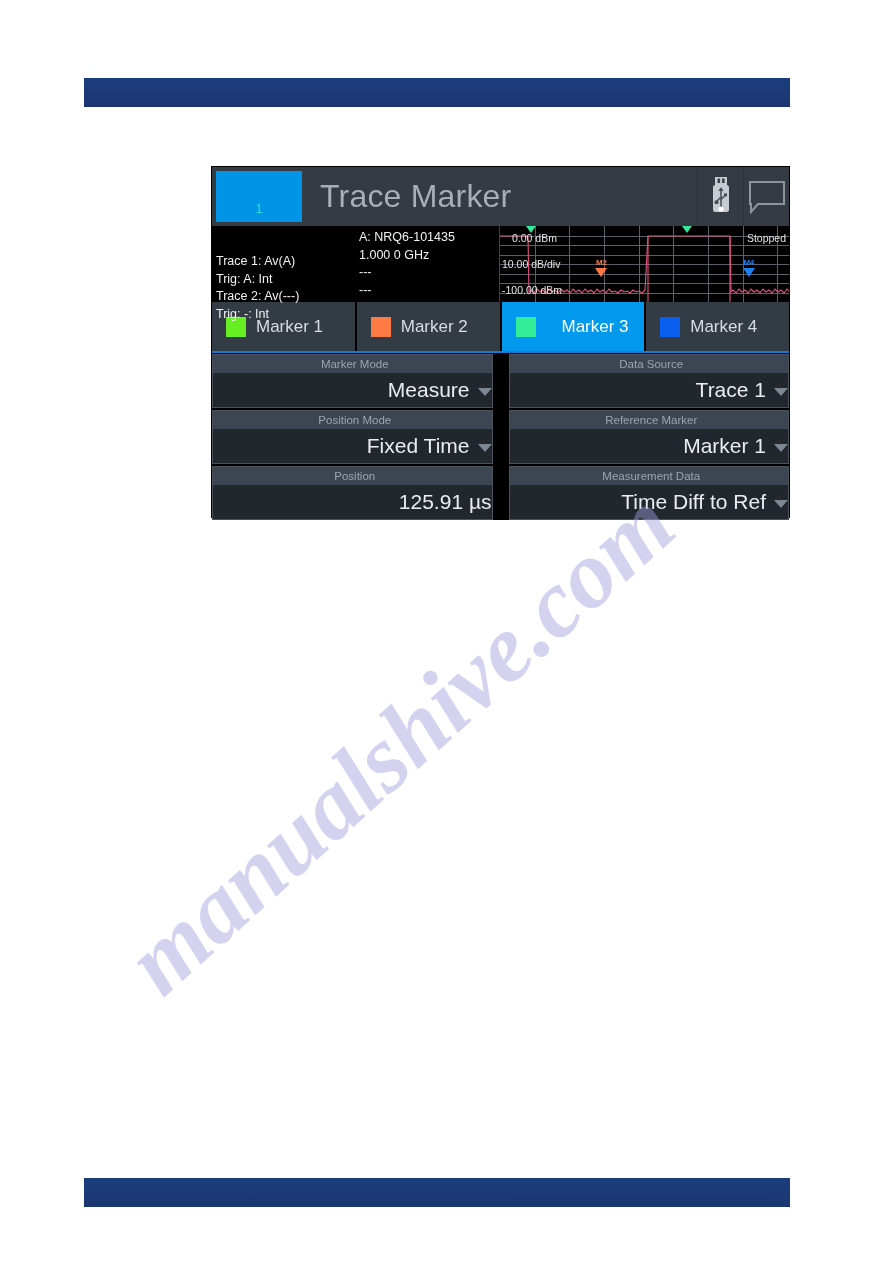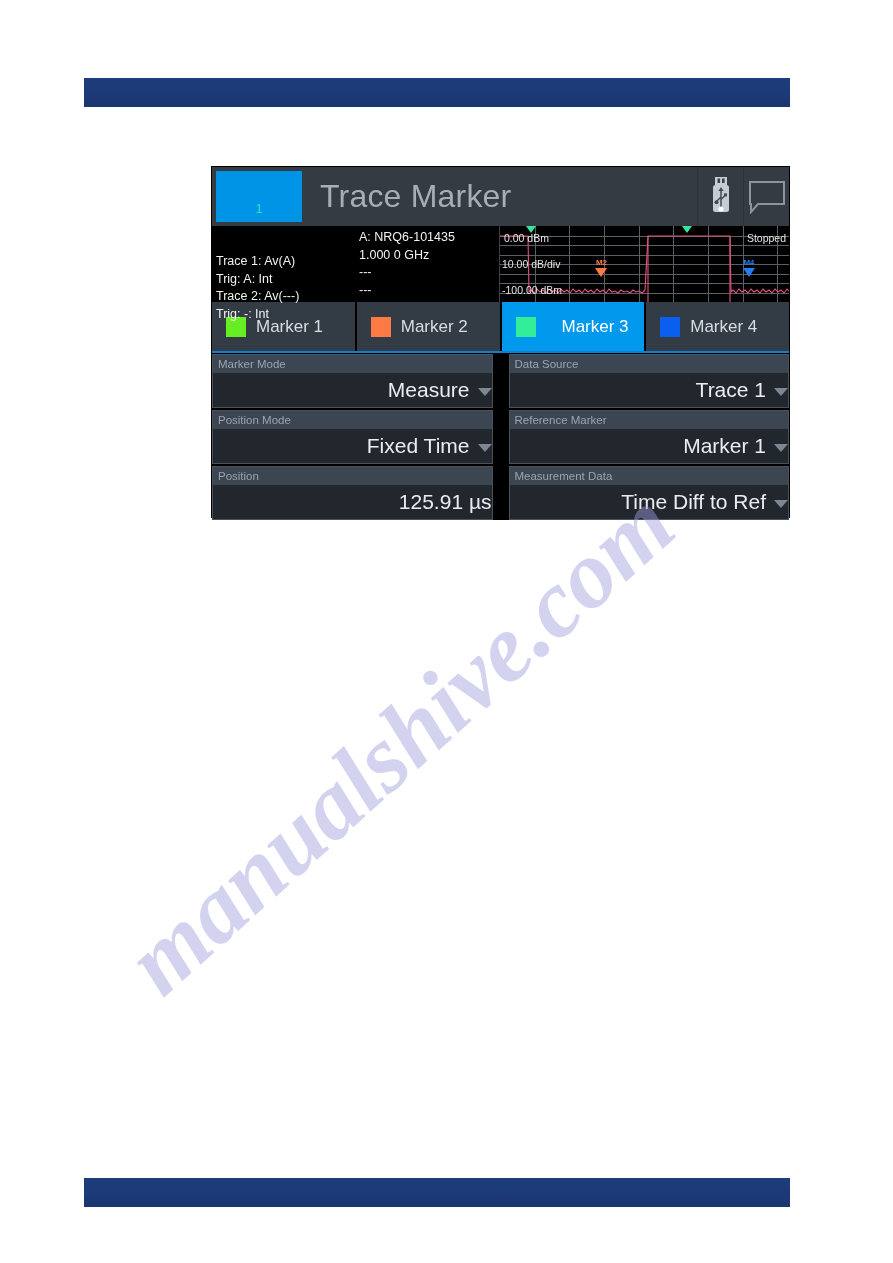--- a/index.html
+++ b/index.html
@@ -135,21 +135,21 @@
   #graph .gridline-v { top: 0; bottom: 0; width: 1px; }
   #graph .gridline-h { left: 0; right: 0; height: 1px; }
 
   #graph .glabel {
     position: absolute;
     color: #e4e4e4;
     font-size: 10.5px;
     white-space: nowrap;
     z-index: 4;
   }
-  #glabel-top   { left: 4px;  top: 6px; }
+  #glabel-top   { left: 12px;  top: 6px; }
   #glabel-div   { left: 2px;  top: 32px; }
   #glabel-bot   { left: 2px;  top: 58px; }
   #glabel-state { right: 3px; top: 6px; color: #dcdcdc; }
 
   #graph svg.trace { position: absolute; left: 0; top: 0; z-index: 3; }
 
   .tri-top {
     position: absolute;
     top: 0;
     width: 0; height: 0;
@@ -201,20 +201,21 @@
   .mtab .mlabel {
     color: #d8dde2;
     font-size: 17px;
   }
   .mtab.active .mlabel { color: #ffffff; margin-left: 16px; }
 
   
   #param-grid {
     background: #000;
     padding-top: 1px;
+    text-align: center;
   }
   .param-row {
     display: flex;
     height: 54px;
     margin-bottom: 2px;
   }
   .param-row:last-child { margin-bottom: 0; }
   .pcell {
     width: 286px;
     background: #22272e;

